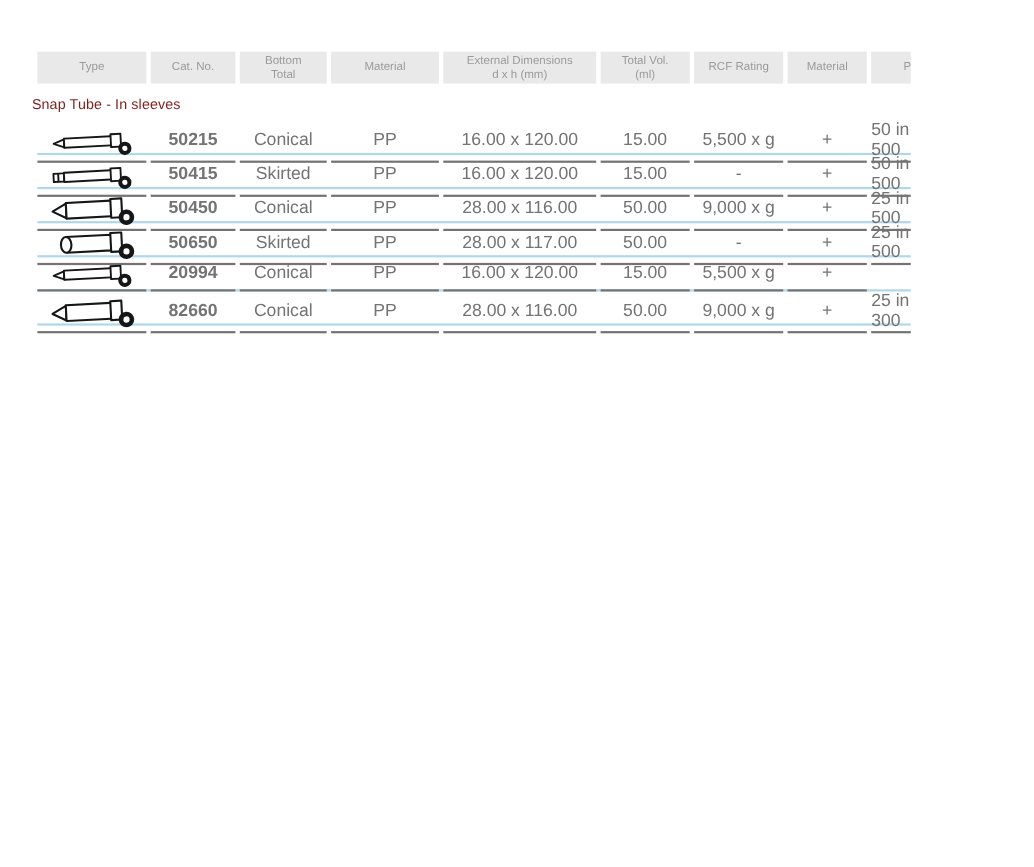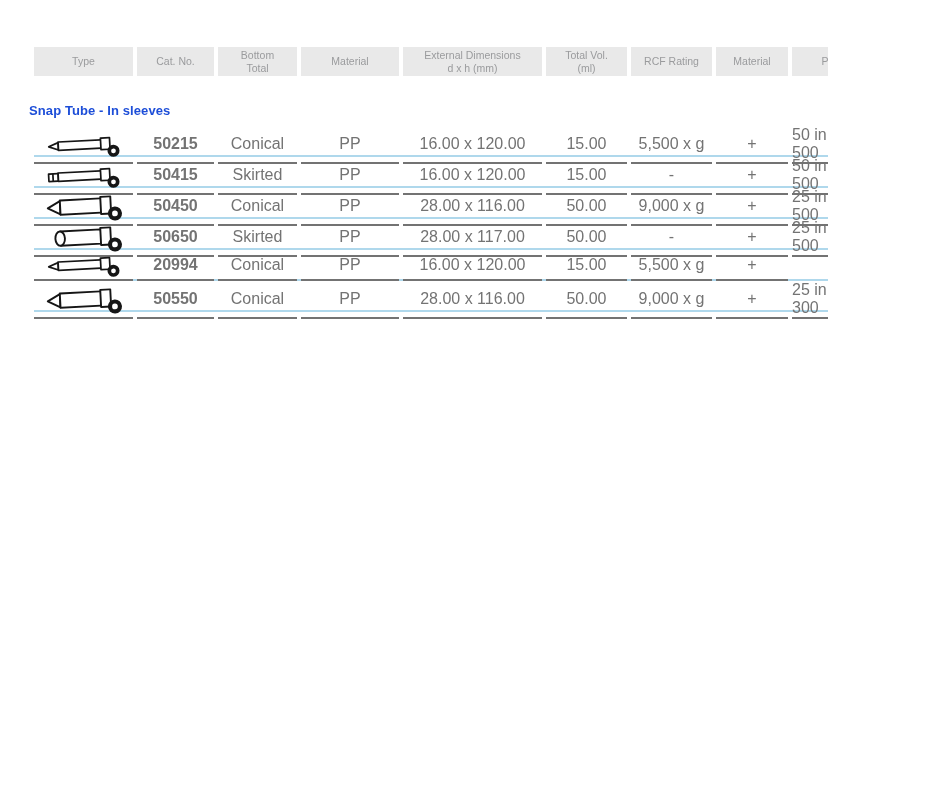--- a/index.html
+++ b/index.html
@@ -16,22 +16,22 @@
   }
   
   .thead .th{
     background:#e9e9e9;color:#9a9b9d;font-size:10.5px;line-height:1.2;
     height:29px;display:flex;align-items:center;justify-content:center;
     text-align:center;white-space:pre-line;
   }
   
   .section-title{
     height:32px;display:flex;align-items:center;
-    font-weight:bold;font-size:13px;color:#1d4ed8;
-    margin-left:-5px;padding-top:18px;letter-spacing:0.1px;
+    font-weight:normal;font-size:13px;color:#7f1d1d;
+    margin-left:-5px;padding-top:2px;letter-spacing:0.1px;
   }
   
   .row{position:relative;height:31px;}
   .row::after{
     content:"";position:absolute;left:0;right:0;bottom:0;height:2px;
     background:#afd8ec;z-index:0;
   }
   .row .td{
     position:relative;z-index:1;
     display:flex;align-items:center;justify-content:center;
@@ -177,21 +177,21 @@
         <div class="td">5,500 x g</div>
         <div class="td">+</div>
       </div>
 
       <div class="grid-row row">
         <div class="td">
           <svg class="tube-svg" viewBox="0 0 88 30" width="84" height="29">
               <use href="#icoWideConical"></use>
             </svg>
         </div>
-        <div class="td catno">50550</div>
+        <div class="td catno">82660</div>
         <div class="td">Conical</div>
         <div class="td">PP</div>
         <div class="td">28.00 x 116.00</div>
         <div class="td">50.00</div>
         <div class="td">9,000 x g</div>
         <div class="td">+</div>
         <div class="td">25 in rack / 300</div>
       </div>
     </div>
 

